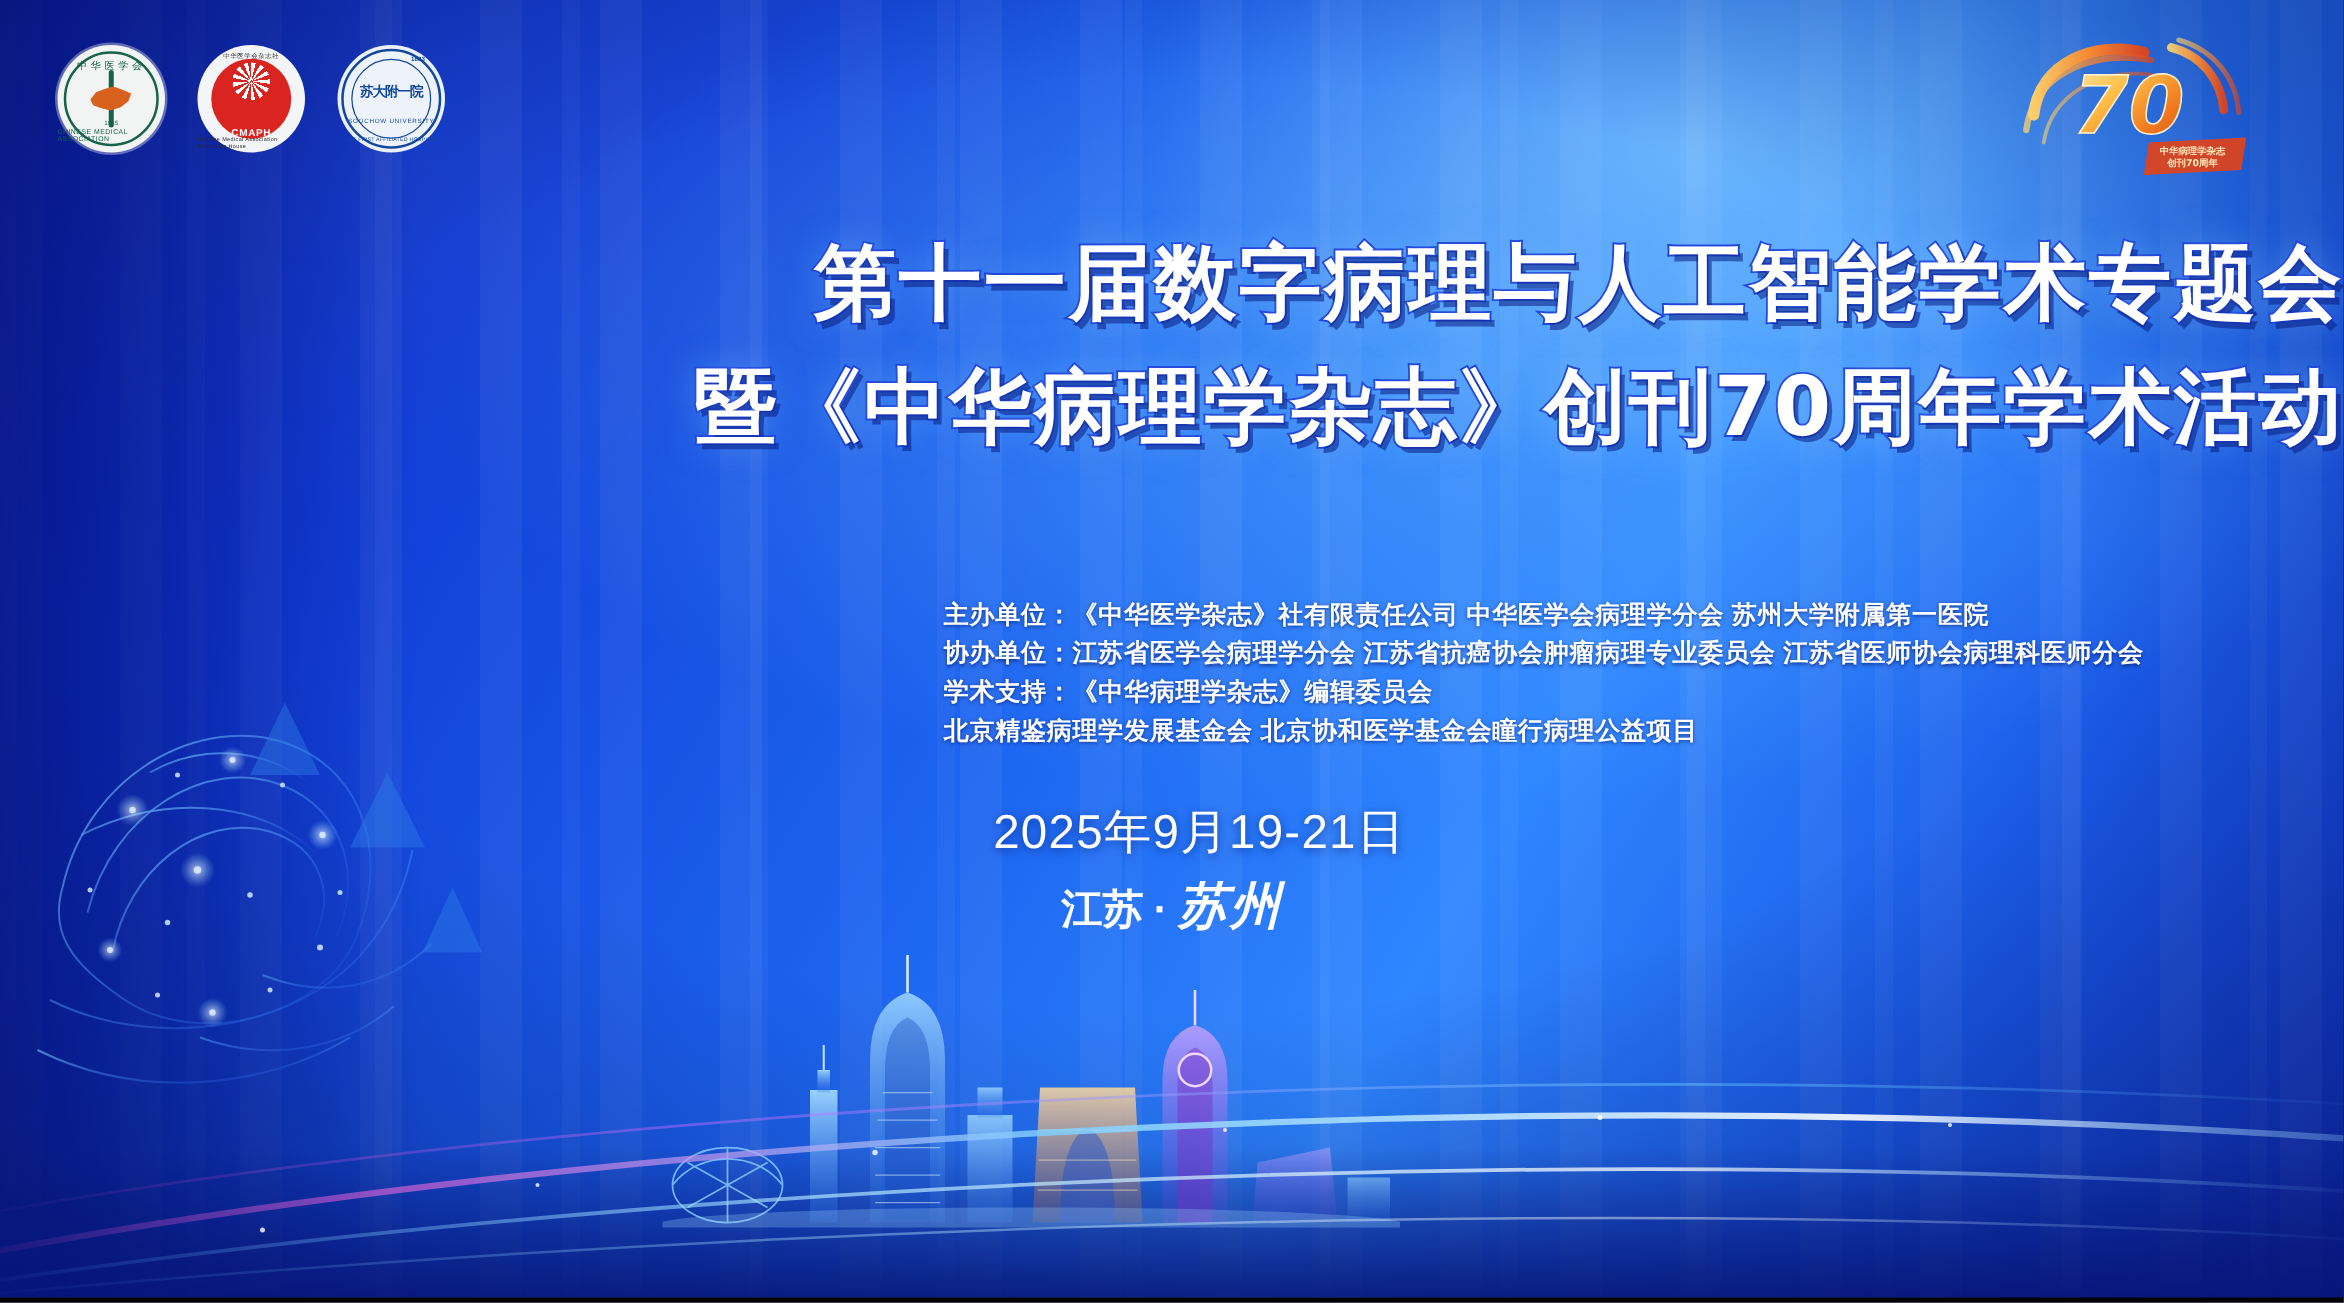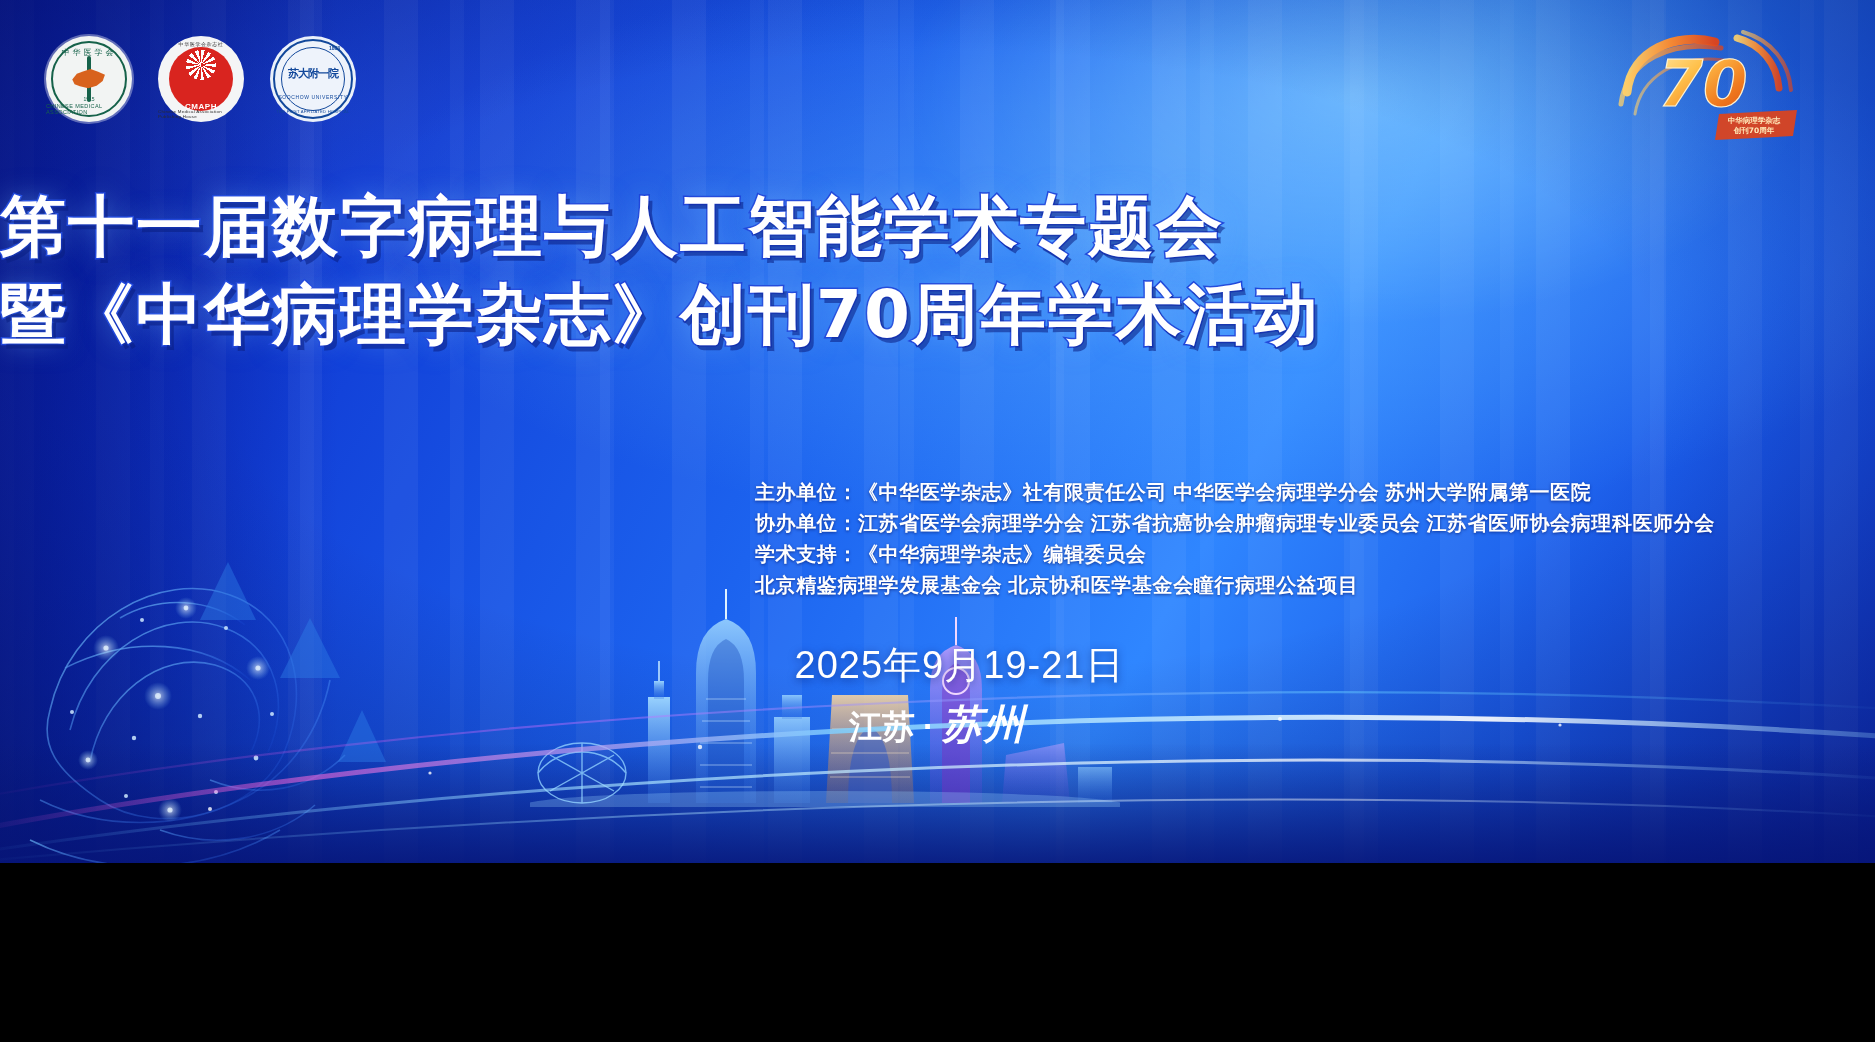--- a/index.html
+++ b/index.html
@@ -1,20 +1,20 @@
 <!DOCTYPE html>
 <html><head>
 <meta charset="utf-8">
 <style>
   html,body{margin:0;padding:0;background:#000;}
   body{font-family:"Liberation Sans","DejaVu Sans",sans-serif;}
 
   #banner{
     position:relative;
-    width:1875px;height:863px;
+    width:1875px;height:1038px;
     overflow:hidden;
     background:
       radial-gradient(ellipse 70% 55% at 62% 28%, rgba(90,175,255,.55) 0%, rgba(60,140,250,0) 62%),
       radial-gradient(ellipse 45% 40% at 18% 12%, rgba(30,70,210,.65) 0%, rgba(30,70,210,0) 70%),
       linear-gradient(120deg,#0b1fb0 0%,#1240d8 22%,#1c63ef 45%,#2f86ff 64%,#1a5ae8 82%,#0f2fbe 100%);
   }
 
   
   .cols{position:absolute;inset:0;pointer-events:none;
     background:repeating-linear-gradient(90deg,
@@ -63,35 +63,35 @@
   .logo-sdu .o2{position:absolute;inset:11px;border:1px solid #12489b;border-radius:50%;}
   .logo-sdu .yr{position:absolute;top:9px;right:16px;font-size:5px;color:#12489b;font-weight:700;}
   .logo-sdu .cn{position:absolute;top:30px;font-size:11px;color:#12489b;font-weight:700;letter-spacing:-1px;}
   .logo-sdu .en{position:absolute;bottom:22px;font-size:5px;color:#12489b;letter-spacing:.6px;}
   .logo-sdu .en2{position:absolute;bottom:8px;font-size:4.2px;color:#12489b;letter-spacing:.2px;}
 
   
   .anniv{position:absolute;right:74px;top:26px;width:190px;height:120px;z-index:8;}
 
   
-  .titles{position:absolute;left:0;right:0;top:188px;text-align:left;z-index:7;}
+  .titles{position:absolute;left:0;right:0;top:188px;text-align:right;z-index:7;}
   .t-line{
     font-family:"DejaVu Sans","Liberation Sans",sans-serif;
     font-weight:900;color:#ffffff;
     letter-spacing:2px;
     line-height:1.18;
     -webkit-text-stroke:3px #1b3fd8;
     paint-order:stroke fill;
     text-shadow:
       0 0 1px #1b3fd8,
       4px 5px 0 rgba(10,30,130,.55),
       0 0 26px rgba(120,190,255,.5);
   }
   #title1{font-size:66px;}
-  #title2{font-size:66px;margin-top:10px;}
+  #title2{font-size:66px;margin-top:21px;}
 
   
   .orgs{position:absolute;left:0;right:0;top:477px;z-index:7;
         display:flex;flex-direction:column;align-items:flex-end;}
   .org-line{color:#ffffff;font-weight:700;font-size:20px;line-height:1.55;
     letter-spacing:.6px;width:1120px;text-align:left;
     text-shadow:0 1px 3px rgba(5,25,110,.7);}
   .org-line.indent{padding-left:120px;}
 
   

